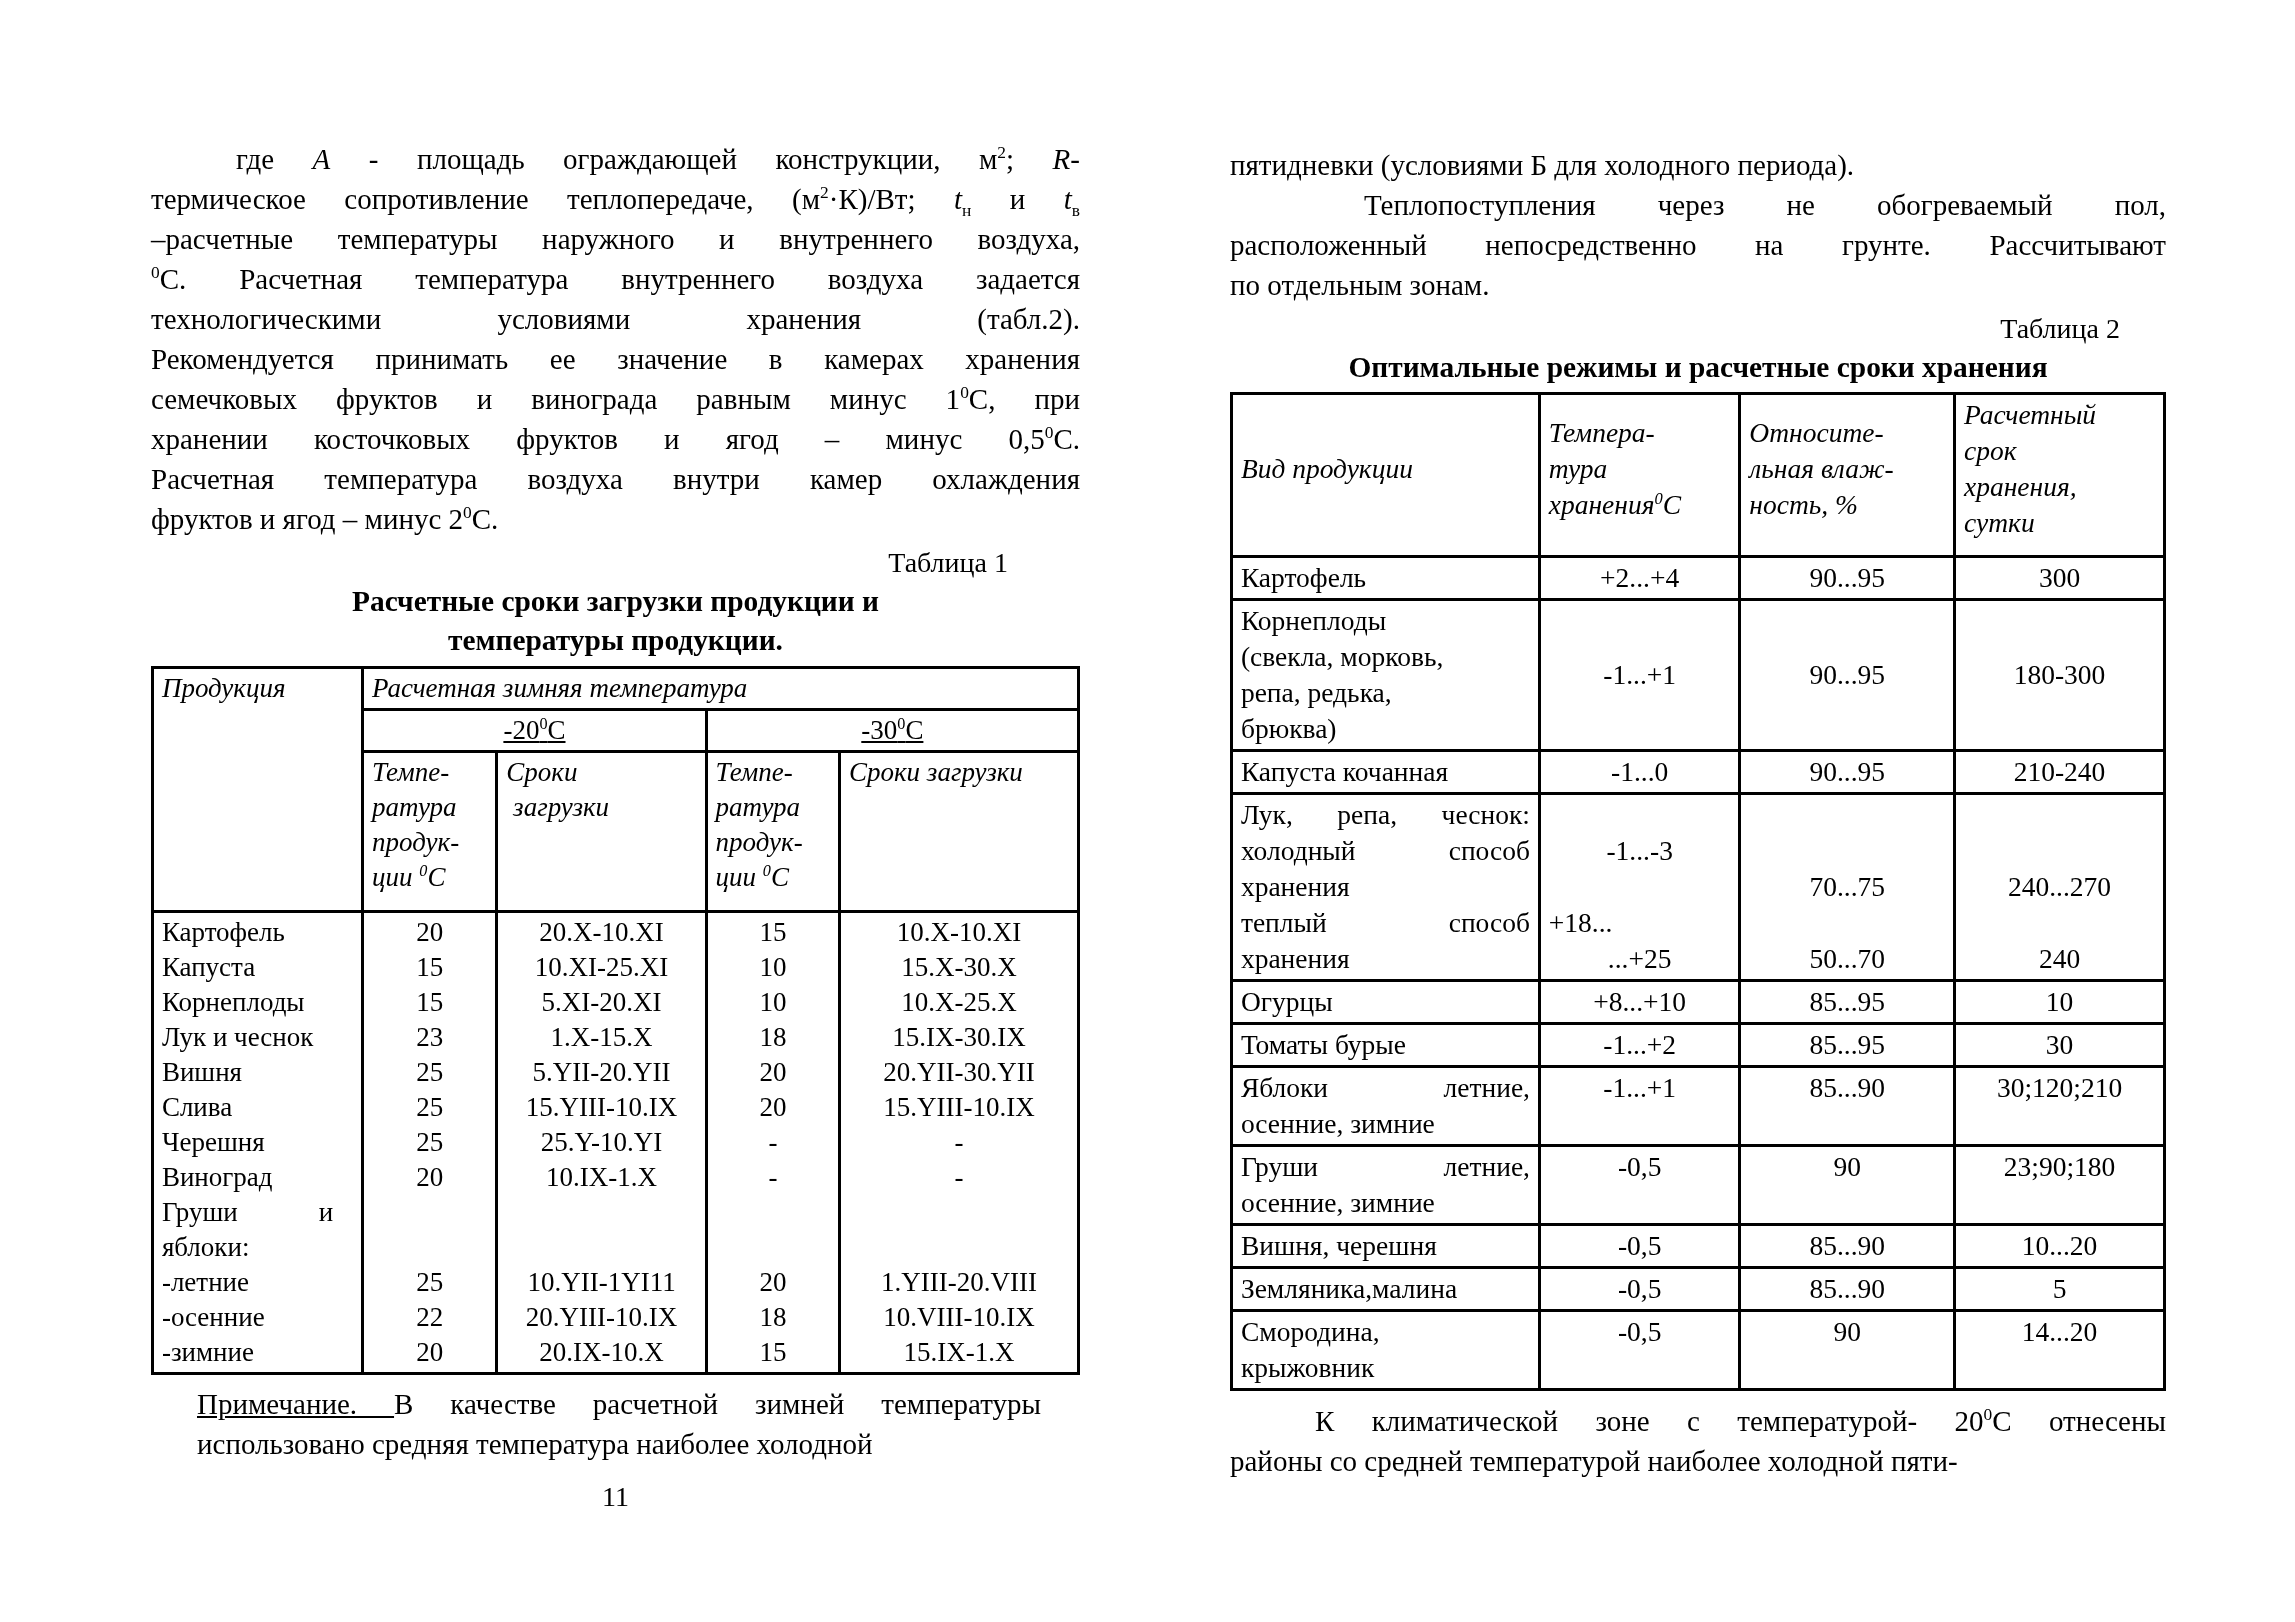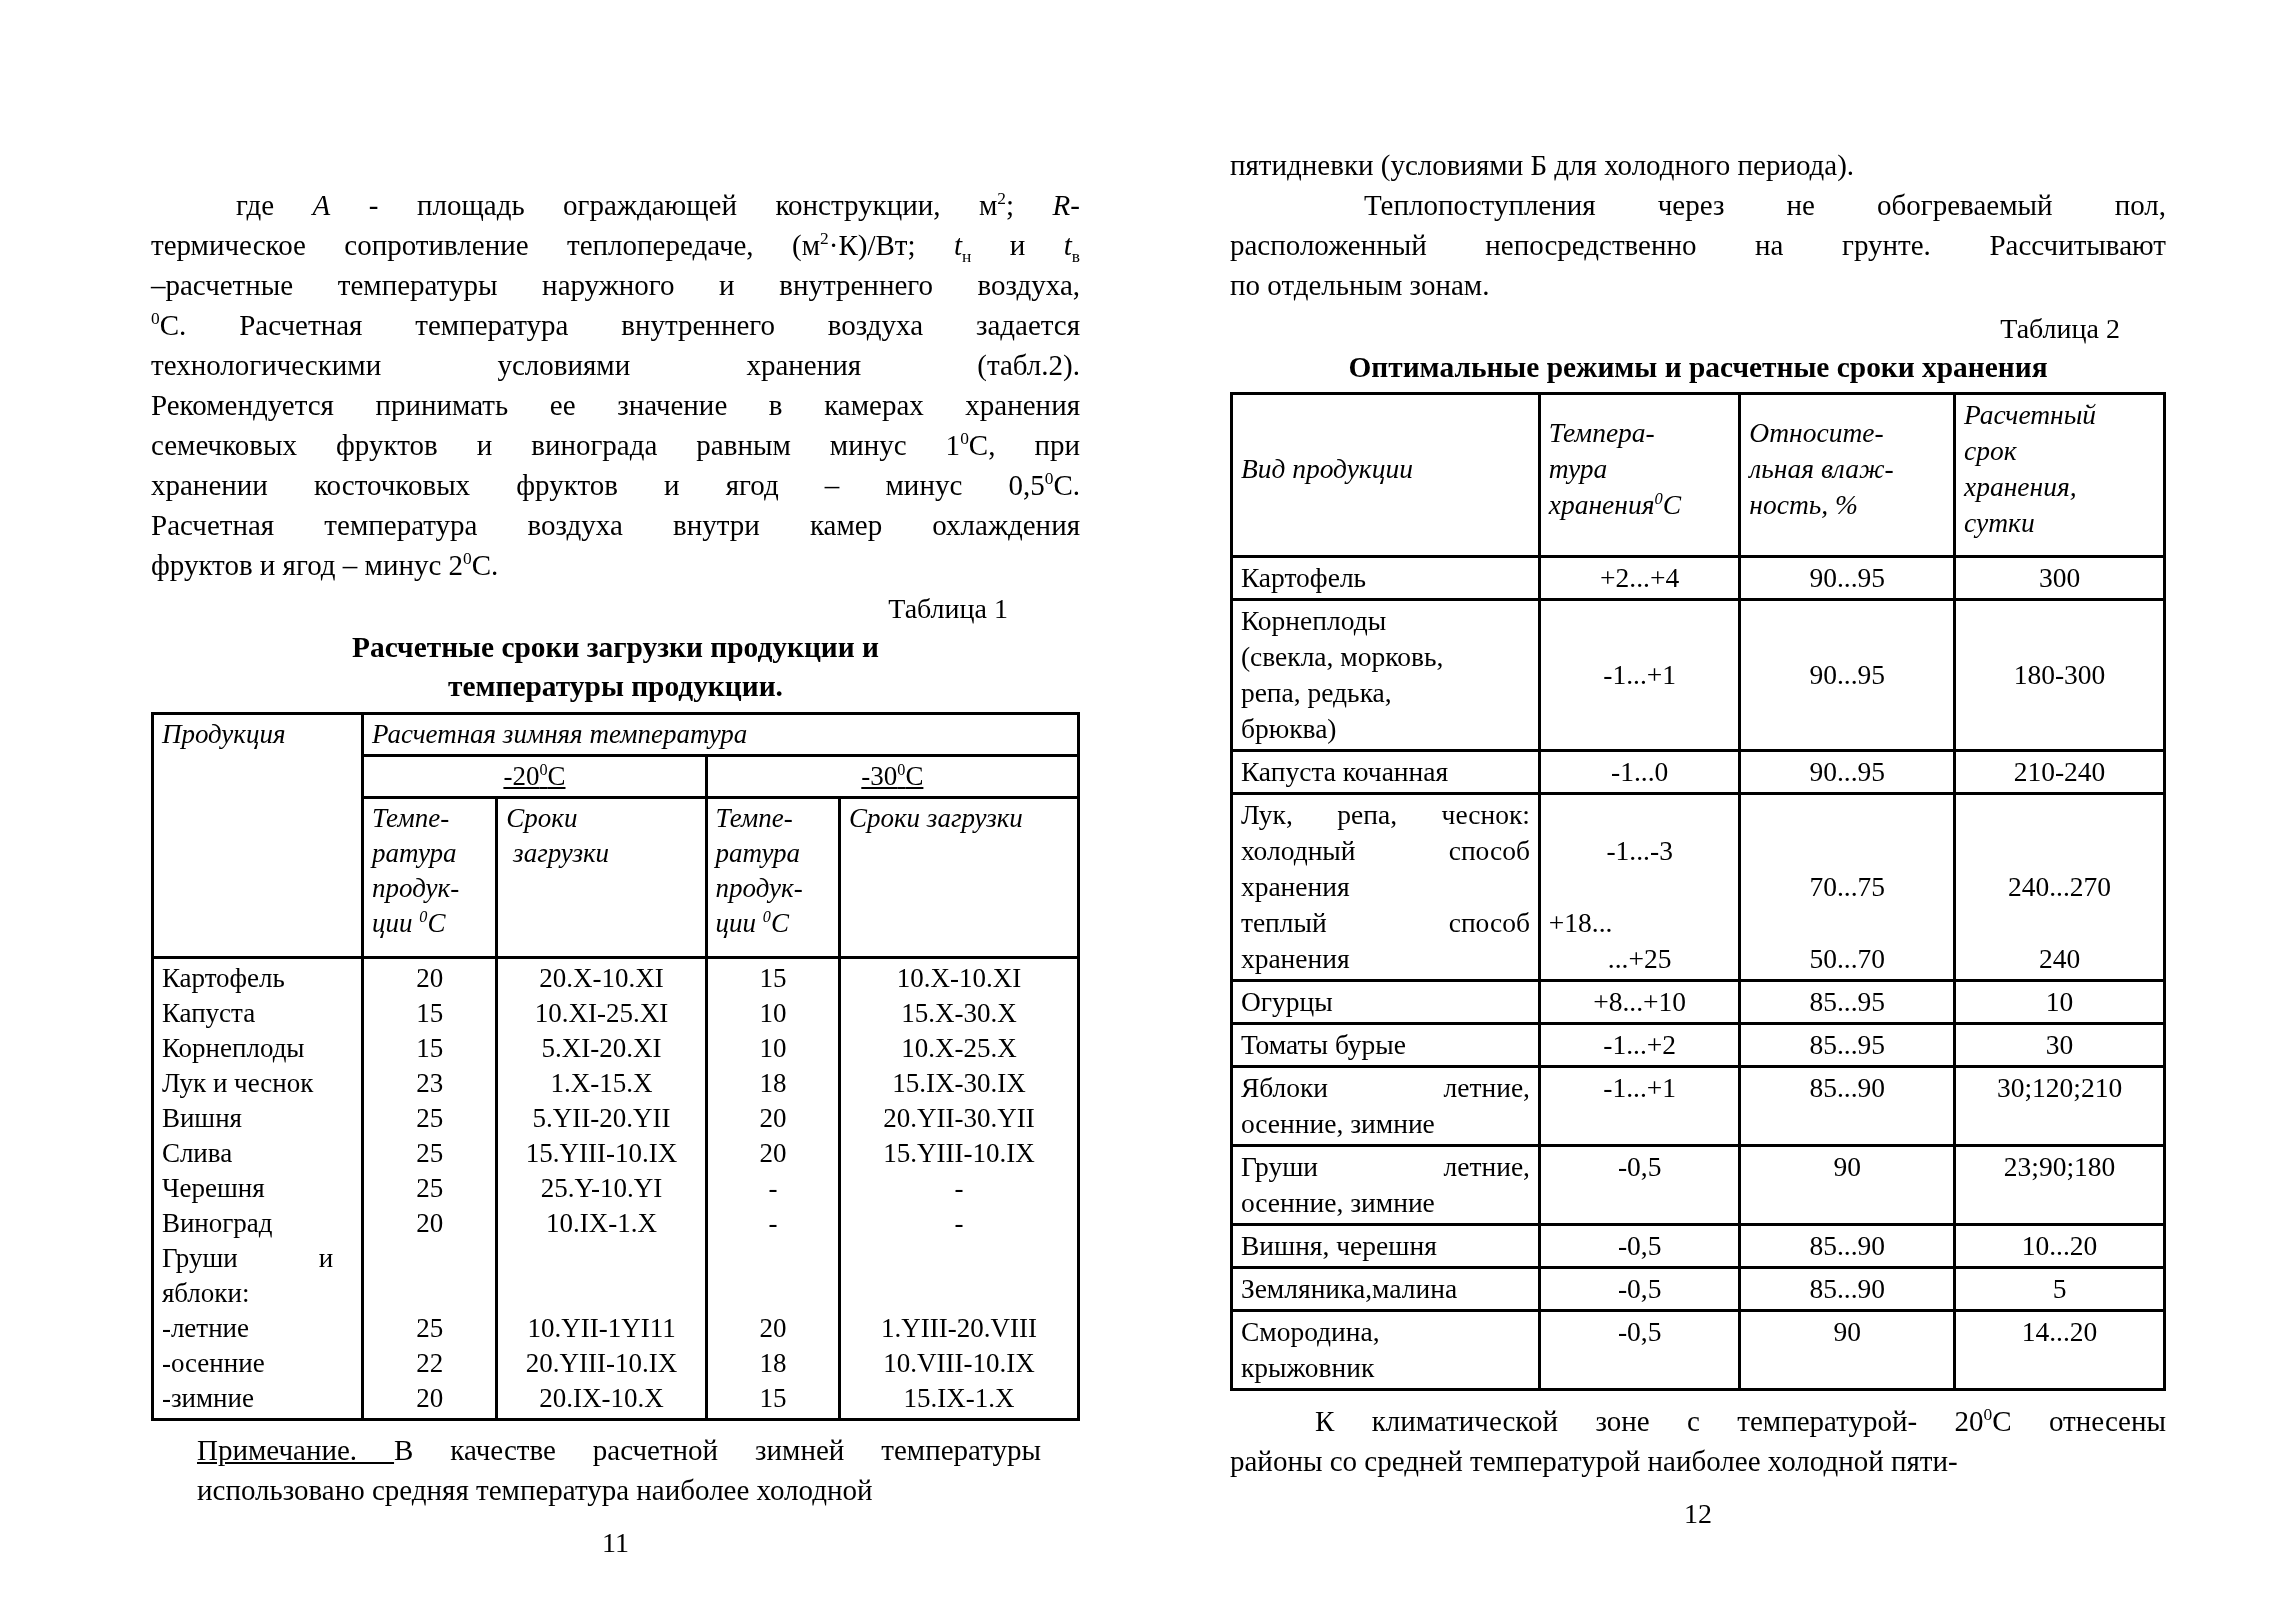--- a/index.html
+++ b/index.html
@@ -1,19 +1,19 @@
 <!DOCTYPE html>
 <html style="font-size:10.5px"><head>
 <meta charset="utf-8">
 <style>
   html,body{margin:0;padding:0;background:#ffffff;}
   .sheet{position:relative;width:2295px;height:1622px;background:#ffffff;color:#000;
          font-family:"Liberation Serif","DejaVu Serif",serif;overflow:hidden;}
   .page{position:absolute;top:0;}
-  .page-left{left:151px;width:929px;margin-top:46px;}
+  .page-left{left:151px;width:929px;}
   .page-right{left:1230px;width:936px;}
 
   .para{font-size:29px;}
   .pl{line-height:40px;min-height:40px;}
   .j{text-align:justify;text-align-last:justify;}
   .ind{text-indent:85px;}
   .ind2{text-indent:134px;}
   .mt1{margin-top:139px;}
   .mt1r{margin-top:145px;}
 
@@ -322,17 +322,16 @@
           <td class="vt">14...20</td>
         </tr>
       </tbody>
     </table>
 
     <div class="para" style="margin-top:9.2px;">
       <div class="pl j ind">К климатической зоне с температурой- 20<sup>0</sup>С отнесены</div>
       <div class="pl">районы со средней температурой наиболее холодной пяти-</div>
     </div>
 
-    <div class="pgnum">12</div>
   </div>
 
 </div>
 
 
 </body></html>

